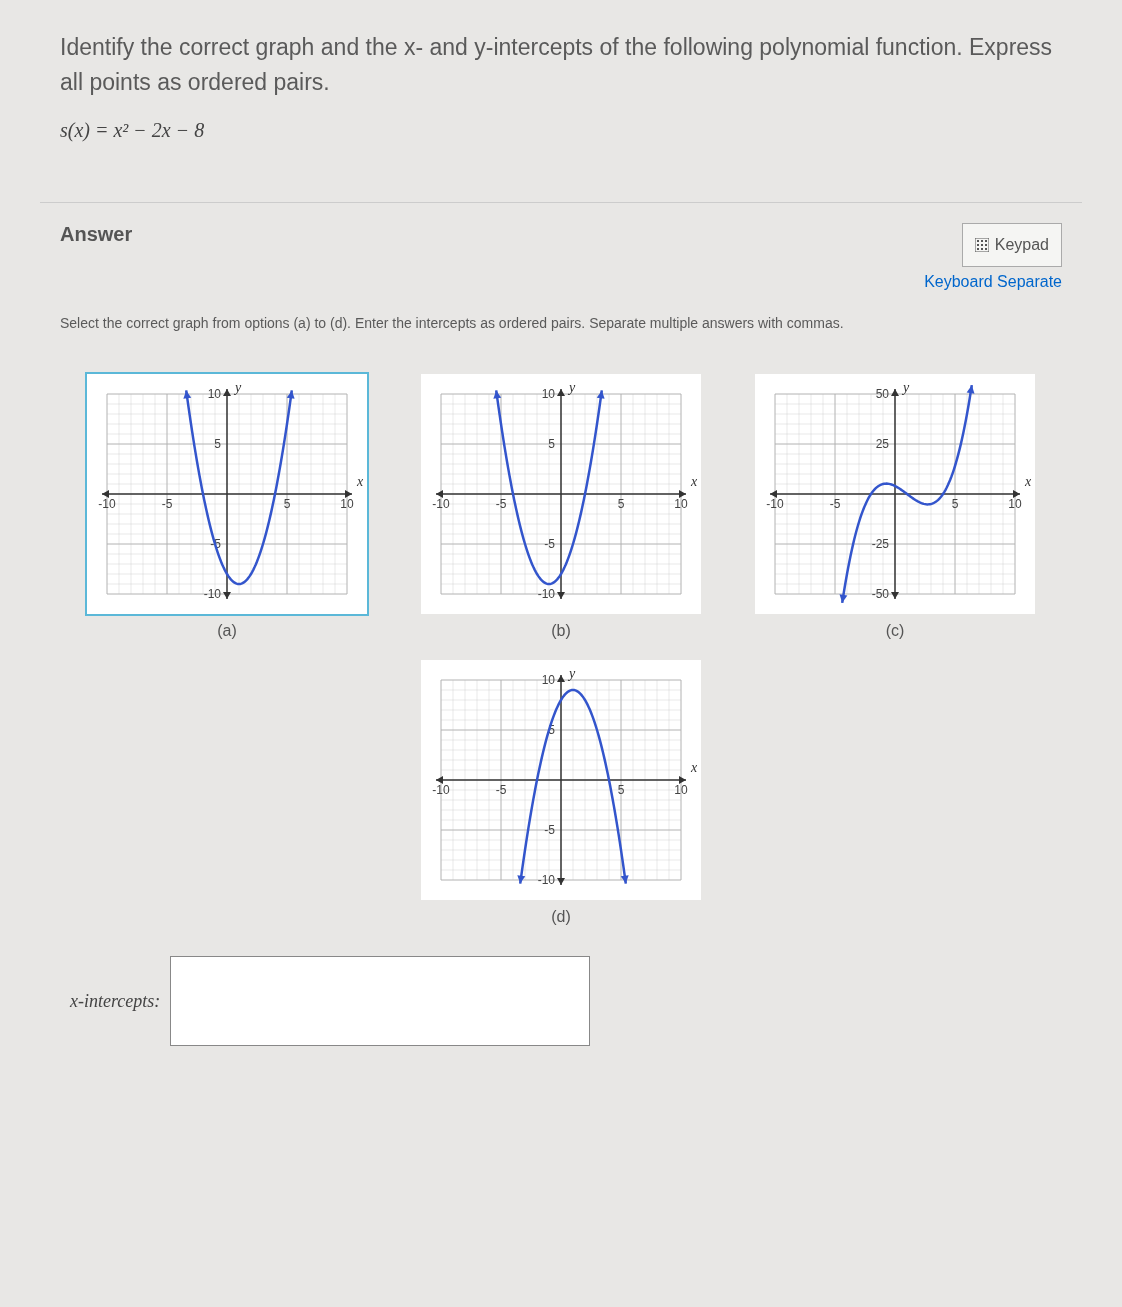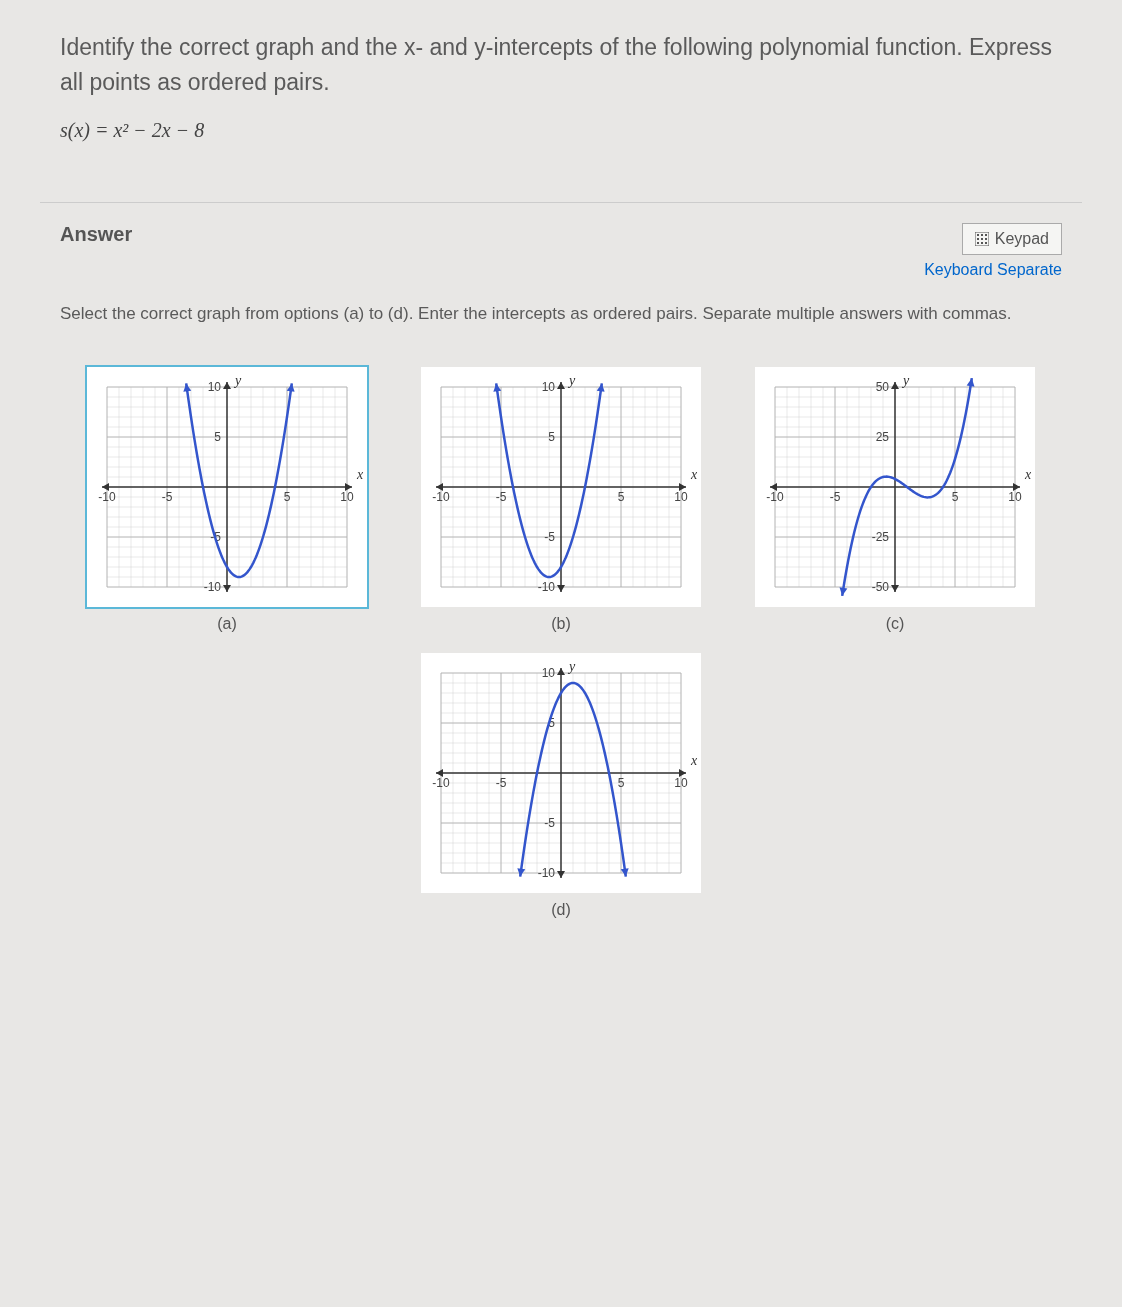--- a/index.html
+++ b/index.html
@@ -11,23 +11,23 @@
     padding: 20px 40px;
   }
   .question { padding: 10px 20px 30px; }
   .question-text { font-size: 23px; line-height: 1.5; margin-bottom: 20px; }
   .formula { text-align: left; font-size: 20px; font-style: italic; font-family: 'Times New Roman', serif; color: #444; margin-top: 8px; }
   .divider { border-top: 1px solid #ccc; margin: 30px 0 0; }
   .answer-section { padding: 20px; }
   .answer-header { display: flex; justify-content: space-between; align-items: flex-start; margin-bottom: 22px; }
   .answer-title { font-size: 20px; font-weight: bold; color: #555; }
   .keypad-area { text-align: right; }
-  .keypad-btn { display: inline-flex; align-items: center; gap: 6px; border: 1px solid #aaa; padding: 6px 12px; background: #f5f5f3; font-size: 16px; color: #555; cursor: pointer; }
+  .keypad-btn { display: inline-flex; align-items: center; gap: 6px; border: 1px solid #aaa; padding: 12px 12px; background: #f5f5f3; font-size: 16px; color: #555; cursor: pointer; }
   .kb-shortcuts { color: #0066cc; font-size: 16px; margin-top: 6px; cursor: pointer; }
-  .instructions { font-size: 17px; line-height: 1.5; margin: 18px 0 40px; }
+  .instructions { font-size: 14px; line-height: 1.5; margin: 18px 0 40px; }
   .graphs-row { display: flex; justify-content: space-around; margin-bottom: 20px; }
   .graph-container { text-align: center; }
   .graph-container.selected svg { outline: 2px solid #5bb8d8; }
   .graph-label { font-size: 16px; margin-top: 4px; color: #555; }
   .graphs-row-center { display: flex; justify-content: center; margin-bottom: 30px; }
   .inputs-row { display: flex; justify-content: space-between; align-items: center; padding: 0 10px; }
   .input-group { display: flex; align-items: center; gap: 10px; }
   .input-label { font-size: 18px; font-style: italic; font-family: 'Times New Roman', serif; color: #444; }
   .input-box { border: 1px solid #888; background: #fff; height: 90px; }
   .input-box.wide { width: 420px; }
@@ -377,14 +377,18 @@
           <text class="axis-label" x="148" y="18">y</text>
           <path class="curve" d="M99.2 223.6 L100.4 214.89999999999998 L101.6 206.39999999999998 L102.80000000000001 198.09999999999997 L104 189.99999999999997 L105.2 182.09999999999997 L106.4 174.39999999999995 L107.60000000000001 166.89999999999995 L108.80000000000001 159.59999999999994 L110.00000000000001 152.49999999999994 L111.20000000000002 145.59999999999994 L112.4 138.89999999999992 L113.60000000000002 132.39999999999992 L114.80000000000001 126.09999999999992 L116.00000000000001 119.99999999999991 L117.20000000000002 114.09999999999991 L118.40000000000002 108.3999999999999 L119.60000000000002 102.89999999999992 L120.80000000000001 97.59999999999991 L122.00000000000003 92.49999999999991 L123.20000000000002 87.59999999999991 L124.40000000000002 82.89999999999992 L125.60000000000002 78.3999999999999 L126.80000000000003 74.09999999999991 L128.00000000000003 69.99999999999991 L129.20000000000002 66.09999999999992 L130.40000000000003 62.399999999999935 L131.60000000000002 58.899999999999935 L132.8 55.59999999999994 L134.00000000000003 52.49999999999994 L135.20000000000002 49.59999999999995 L136.40000000000003 46.89999999999995 L137.60000000000002 44.39999999999995 L138.8 42.09999999999995 L140.00000000000003 39.99999999999997 L141.20000000000002 38.099999999999966 L142.40000000000003 36.39999999999998 L143.60000000000002 34.89999999999996 L144.8 33.59999999999998 L146.00000000000003 32.499999999999986 L147.20000000000002 31.59999999999998 L148.40000000000003 30.899999999999977 L149.60000000000002 30.39999999999999 L150.8 30.099999999999994 L152.00000000000003 30 L153.20000000000002 30.099999999999994 L154.40000000000003 30.400000000000006 L155.60000000000002 30.90000000000002 L156.80000000000004 31.600000000000023 L158.00000000000003 32.50000000000003 L159.20000000000005 33.60000000000002 L160.40000000000003 34.900000000000034 L161.60000000000002 36.400000000000034 L162.80000000000004 38.10000000000005 L164.00000000000003 40.00000000000006 L165.20000000000005 42.100000000000065 L166.40000000000003 44.40000000000006 L167.60000000000002 46.90000000000008 L168.80000000000004 49.600000000000094 L170.00000000000003 52.5000000000001 L171.20000000000005 55.60000000000011 L172.40000000000003 58.90000000000011 L173.60000000000002 62.40000000000012 L174.80000000000004 66.10000000000014 L176.00000000000006 70.00000000000014 L177.20000000000005 74.10000000000015 L178.40000000000003 78.40000000000016 L179.60000000000005 82.90000000000018 L180.80000000000004 87.6000000000002 L182.00000000000006 92.5000000000002 L183.20000000000005 97.60000000000021 L184.40000000000003 102.90000000000023 L185.60000000000005 108.40000000000025 L186.80000000000007 114.10000000000026 L188.00000000000006 120.00000000000027 L189.20000000000005 126.10000000000026 L190.40000000000003 132.40000000000026 L191.60000000000002 138.90000000000023 L192.80000000000004 145.60000000000022 L194.00000000000003 152.5000000000002 L195.20000000000005 159.60000000000016 L196.40000000000003 166.90000000000015 L197.60000000000002 174.40000000000015 L198.8 182.10000000000008 L200 190.00000000000009 L201.2 198.10000000000002 L202.4 206.4 L203.6 214.90000000000003 L204.8 223.5999999999999"></path>
           <polygon points="99.2,223.6 96.33061466012235,215.12848137750407 104.25558369407015,216.2215805546003" fill="#3355cc"></polygon>
           <polygon points="204.8,223.5999999999999 199.74441630592983,216.22158055460025 207.6693853398776,215.12848137750396" fill="#3355cc"></polygon>
         </svg>
       <div class="graph-label">(d)</div>
     </div>
   </div>
 
   <div class="inputs-row">
+    <div class="input-group">
+      <span class="input-label">x-intercepts:</span>
+      <div class="input-box wide"></div>
+    </div>
   </div>
 </div>
 
 </body></html>

